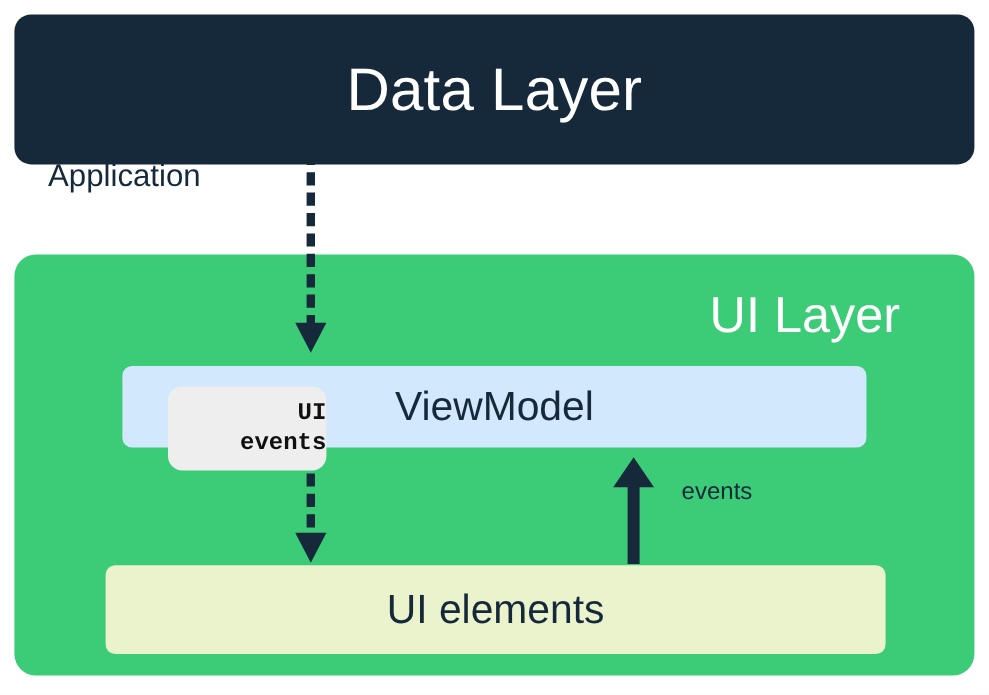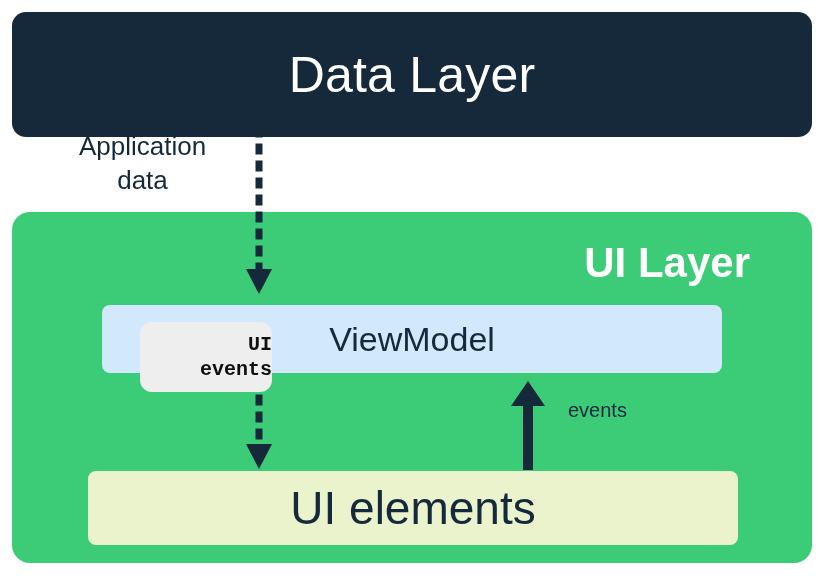--- a/index.html
+++ b/index.html
@@ -38,37 +38,36 @@
     letter-spacing: 0.2px;
     line-height: 1;
   }
 
   
   .app-data-label {
     position: absolute;
     left: 40px;
     top: 130px;
     width: 205px;
-    text-align: center;
+    text-align: left;
     color: #15293b;
     font-size: 26px;
     line-height: 1.3;
   }
 
   
   .ui-layer {
     position: absolute;
     left: 12px;
     top: 212px;
     width: 800px;
     height: 351px;
     background: #3ccb77;
     border-radius: 18px;
     box-sizing: border-box;
-    font-weight: bold;
   }
   .ui-layer-title {
     position: absolute;
     right: 62px;
     top: 30px;
     color: #ffffff;
     font-size: 42px;
     line-height: 1;
   }
 
@@ -124,21 +123,21 @@
     height: 74px;
     background: #eaf3cc;
     border-radius: 8px;
     display: flex;
     align-items: center;
     justify-content: center;
     box-sizing: border-box;
   }
   .ui-elements-label {
     color: #15293b;
-    font-size: 46px;
+    font-size: 34px;
     line-height: 1;
   }
 
   
   .events-label {
     position: absolute;
     left: 568px;
     top: 400px;
     color: #15293b;
     font-size: 20px;
@@ -159,21 +158,20 @@
 <body>
 
 <div id="diagram">
 
   <div class="data-layer">
     <div class="data-layer-title">Data Layer</div>
   </div>
 
   <div class="app-data-label">
     <div>Application</div>
-    <div>data</div>
   </div>
 
   <div class="ui-layer">
     <div class="ui-layer-title">UI Layer</div>
   </div>
 
   <div class="viewmodel-box">
     <div class="viewmodel-label">ViewModel</div>
   </div>
 

